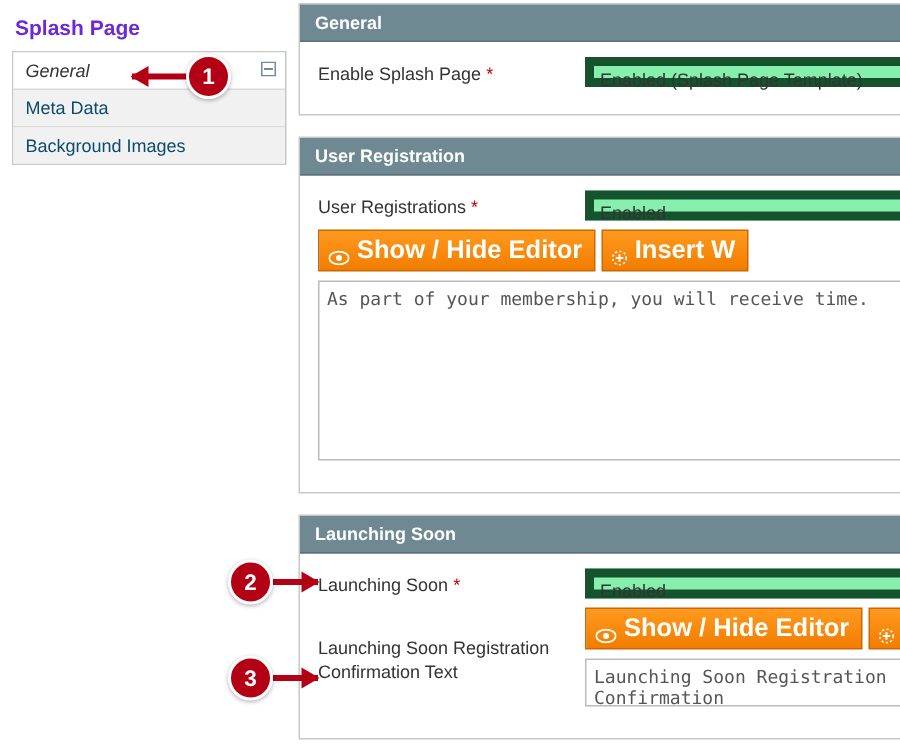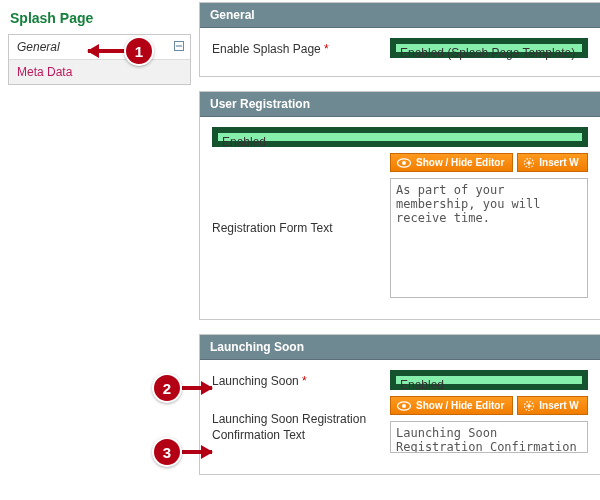--- a/index.html
+++ b/index.html
@@ -1,38 +1,38 @@
 <!DOCTYPE html>
 <html><head>
 <meta charset="utf-8">
 <style>
   * { box-sizing: border-box; margin: 0; padding: 0; }
   body { font-family: Arial, Helvetica, sans-serif; font-size: 12px; background: #fff; width: 600px; height: 500px; overflow: hidden; position: relative; }
   .container { display: flex; width: 600px; height: 500px; }
   .sidebar { width: 195px; flex-shrink: 0; padding: 6px 4px 0 8px; }
-  .sidebar-title { font-weight: bold; font-size: 14px; padding: 4px 2px 8px 2px; color: #15803d; }
+  .sidebar-title { font-weight: bold; font-size: 14px; padding: 4px 2px 8px 2px; color: #6d28d9; }
   .sidebar-list { border: 1px solid #c8c8c8; }
-  .sidebar-item { padding: 5px 8px; border-bottom: 1px solid #dcdcdc; background: #f1f1f1; color: #be185d; cursor: pointer; position: relative; }
+  .sidebar-item { padding: 5px 8px; border-bottom: 1px solid #dcdcdc; background: #f1f1f1; color: #0c4a6e; cursor: pointer; position: relative; }
   .sidebar-item:last-child { border-bottom: none; }
   .sidebar-item.active { background: #fff; font-style: italic; color: #333; }
   .sidebar-item.active .open-icon { position: absolute; right: 6px; top: 6px; width: 10px; height: 10px; }
   .open-icon svg { display: block; }
   .main { flex: 1; padding: 2px 0 0 4px; background: #fff; }
   .section { margin-bottom: 14px; border: 1px solid #c8c8c8; }
   .section-header { background: #6f8992; color: #fff; font-weight: bold; padding: 5px 10px; border-bottom: 1px solid #5a6f77; font-size: 12px; }
   .section-body { padding: 10px 12px 12px 12px; }
   .row { display: flex; align-items: center; margin-bottom: 6px; }
   .row .label { width: 178px; flex-shrink: 0; color: #333; font-size: 12px; line-height: 1.3; padding-top: 3px; }
   .row .label .req { color: #c00; }
   .row .value { flex: 1; }
   .select { width: 100%; border: 6px solid #14532d; background: #86efac; padding: 2px 4px; font-size: 12px; color: #333; height: 20px; }
   .hint { font-size: 10px; color: #888; line-height: 1.3; padding: 3px 0 2px 0; }
   .hint .tri { color: #999; margin-right: 3px; font-size: 9px; }
   .btn-row { display: flex; gap: 4px; margin-bottom: 6px; }
-  .btn { background: linear-gradient(#ff9a1f, #f17d00); color: #fff; border: 1px solid #c96800; font-size: 10px; font-weight: bold; padding: 3px 8px 3px 6px; cursor: pointer; display: inline-flex; align-items: center; gap: 5px; white-space: nowrap; }
+  .btn { background: linear-gradient(#ff9a1f, #f17d00); color: #fff; border: 1px solid #c96800; font-size: 17px; font-weight: bold; padding: 3px 8px 3px 6px; cursor: pointer; display: inline-flex; align-items: center; gap: 5px; white-space: nowrap; }
   .btn .eye { width: 14px; height: 10px; }
   .btn .plus { width: 10px; height: 10px; }
   .textarea { width: 100%; border: 1px solid #bbb; background: #fff; font-size: 12px; padding: 4px 5px; color: #555; resize: none; }
   .ta1 { height: 120px; }
   .ta2 { height: 32px; }
 
   .callout { position: absolute; width: 30px; height: 30px; border-radius: 50%; background: #b30014; border: 2px solid #fff; box-shadow: 0 1px 3px rgba(0,0,0,.3); color: #fff; font-weight: bold; font-size: 15px; display: flex; align-items: center; justify-content: center; z-index: 10; }
   .arrow { position: absolute; height: 4px; background: #b30014; z-index: 9; }
   .arrow::after { content: ""; position: absolute; right: -1px; top: -5px; border-left: 12px solid #b30014; border-top: 7px solid transparent; border-bottom: 7px solid transparent; }
   .arrow.left::after { right: auto; left: -1px; border-left: none; border-right: 12px solid #b30014; }
@@ -49,20 +49,23 @@
         <span class="open-icon">
           <svg viewBox="0 0 10 10" width="10" height="10">
               <rect x="0.5" y="0.5" width="9" height="9" fill="#fff" stroke="#6b8aa3"></rect>
               <line x1="2" y1="5" x2="8" y2="5" stroke="#6b8aa3" stroke-width="1.2"></line>
             </svg>
         </span>
       </div>
       <div class="sidebar-item">
         <span>Meta Data</span>
       </div>
+      <div class="sidebar-item">
+        <span>Background Images</span>
+      </div>
     </div>
   </div>
 
   <div class="main">
 
     <div class="section">
       <div class="section-header">General</div>
       <div class="section-body">
         <div class="row">
           <div class="label"><span>Enable Splash Page</span> <span class="req">*</span></div>
@@ -70,26 +73,26 @@
             <div class="select">Enabled (Splash Page Template)</div>
           </div>
         </div>
       </div>
     </div>
 
     <div class="section">
       <div class="section-header">User Registration</div>
       <div class="section-body">
         <div class="row">
+          <div class="label"><span>User Registrations</span> <span class="req">*</span></div>
           <div class="value">
             <div class="select">Enabled</div>
           </div>
         </div>
         <div class="row">
-          <div class="label">Registration Form Text</div>
           <div class="value">
             <div class="btn-row">
               <button class="btn">
                 <span class="eye"><svg viewBox="0 0 14 10">
                       <ellipse cx="7" cy="5" rx="6.5" ry="4.2" fill="none" stroke="#fff" stroke-width="1.2"></ellipse>
                       <circle cx="7" cy="5" r="2" fill="#fff"></circle>
                     </svg></span>
                 <span>Show / Hide Editor</span>
               </button>
               <button class="btn">

